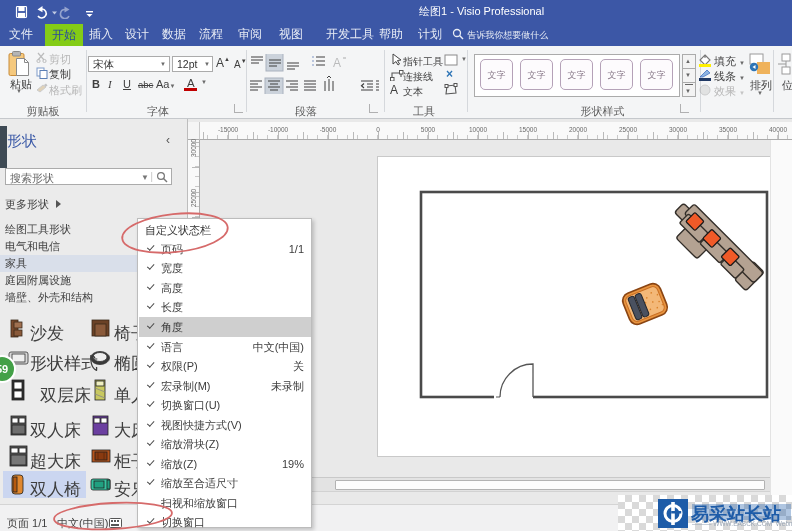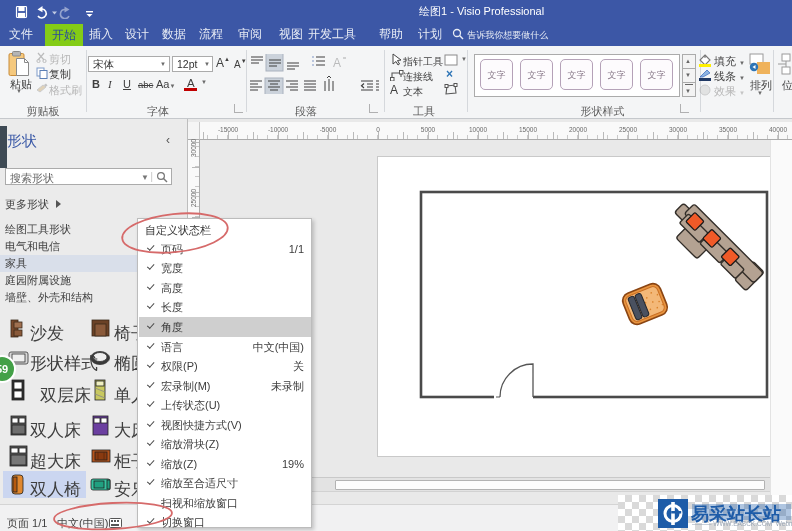--- a/index.html
+++ b/index.html
@@ -81,21 +81,21 @@
 </div>
 
 <div id="tabrow">
   <div class="tab" style="left:8px;width:26px">文件</div>
   <div class="tab" style="left:88px;width:26px">插入</div>
   <div class="tab" style="left:124px;width:26px">设计</div>
   <div class="tab" style="left:161px;width:26px">数据</div>
   <div class="tab" style="left:198px;width:26px">流程</div>
   <div class="tab" style="left:237px;width:26px">审阅</div>
   <div class="tab" style="left:278px;width:26px">视图</div>
-  <div class="tab" style="left:308px;width:48px">开发工具</div>
+  <div class="tab" style="left:326px;width:48px">开发工具</div>
   <div class="tab" style="left:378px;width:26px">帮助</div>
   <div class="tab" style="left:417px;width:26px">计划</div>
   <div class="tab" style="left:452px;width:150px;text-align:left"><svg width="12" height="12" style="vertical-align:-2px">
           <circle cx="5" cy="5" r="3.5" fill="none" stroke="#E8ECF5" stroke-width="1.3"></circle>
           <path d="M7.6 7.6 L11 11" stroke="#E8ECF5" stroke-width="1.4"></path>
         </svg> <span style="font-size:9px">告诉我你想要做什么</span></div>
 </div>
 <div id="seltab">开始</div>
 
 <div id="ribbon">
@@ -463,21 +463,21 @@
         <span class="lab">宏录制(M)</span>
         <span class="val">未录制</span>
       </div>
   <div class="mi" style="top:138px">
         <span class="chk"></span>
         <span class="lab">权限(P)</span>
         <span class="val">关</span>
       </div>
   <div class="mi" style="top:177px">
         <span class="chk"></span>
-        <span class="lab">上传状态(U)</span>
+        <span class="lab">切换窗口(U)</span>
       </div>
   <div class="mi" style="top:197px">
         <span class="chk"></span>
         <span class="lab">视图快捷方式(V)</span>
       </div>
   <div class="mi" style="top:216px">
         <span class="chk"></span>
         <span class="lab">缩放滑块(Z)</span>
       </div>
   <div class="mi" style="top:236px">

